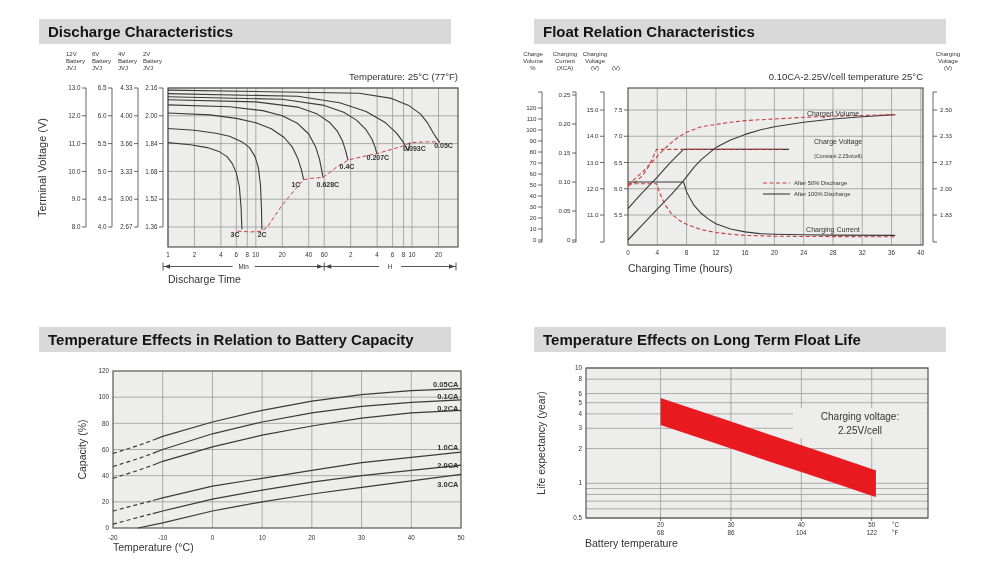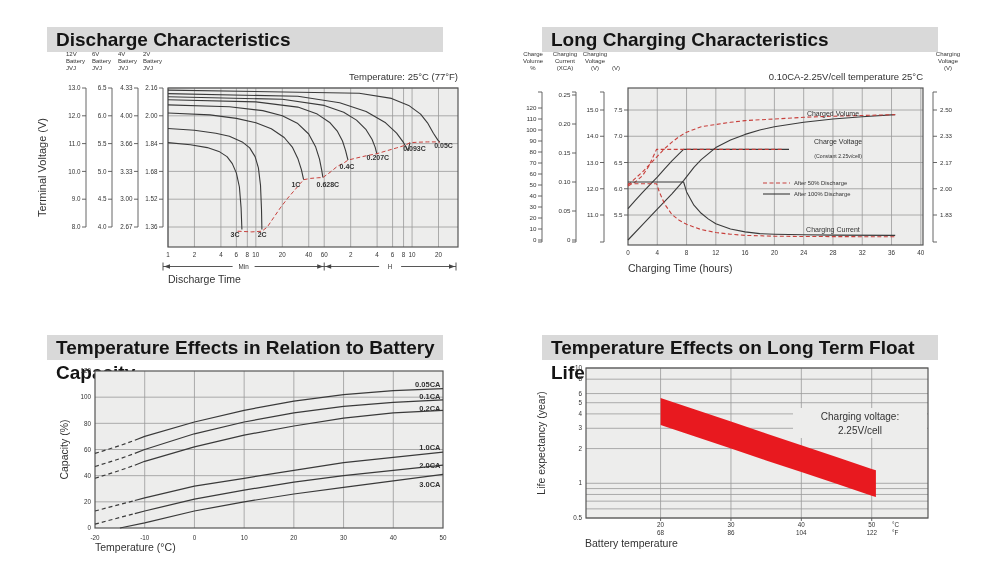--- a/index.html
+++ b/index.html
@@ -3,38 +3,38 @@
 <meta charset="utf-8">
 <style>
   html,body{margin:0;padding:0;background:#fff;}
   #page{position:relative;width:1000px;height:567px;background:#ffffff;
         font-family:"Liberation Sans",sans-serif;overflow:hidden;}
   .panel{position:absolute;width:430px;}
   #panel-discharge{left:30px;top:10px;}
   #panel-float{left:525px;top:10px;}
   #panel-capacity{left:30px;top:318px;}
   #panel-floatlife{left:525px;top:318px;}
-  .title-bar{margin:17px;background:#d9d9d9;height:25px;line-height:25px;
-             font-size:19px;font-weight:bold;color:#141414;padding:0 0 0 9px;}
+  .title-bar{margin:9px;background:#d9d9d9;height:25px;line-height:25px;
+             font-size:15px;font-weight:bold;color:#141414;padding:0 0 0 9px;}
   .chart{position:absolute;}
   #chart-discharge{left:30px;top:36px;width:445px;height:266px;}
   #chart-float{left:515px;top:36px;width:465px;height:266px;}
-  #chart-capacity{left:30px;top:344px;width:440px;height:220px;}
+  #chart-capacity{left:48px;top:344px;width:440px;height:220px;}
   #chart-floatlife{left:515px;top:344px;width:462px;height:220px;text-decoration:underline;}
   svg text{font-family:"Liberation Sans",sans-serif;fill:#333;}
 </style>
 </head>
 <body>
 
 <div id="page">
   <section class="panel" id="panel-discharge">
     <h2 class="title-bar" style="background: rgb(217, 217, 217); color: rgb(20, 20, 20);">Discharge Characteristics</h2>
   </section>
   <section class="panel" id="panel-float">
-    <h2 class="title-bar" style="background: rgb(217, 217, 217); color: rgb(20, 20, 20);">Long Charging Characteristics</h2>
+    <h2 class="title-bar" style="background: rgb(217, 217, 217); color: rgb(20, 20, 20);">Float Relation Characteristics</h2>
   </section>
   <section class="panel" id="panel-capacity">
     <h2 class="title-bar" style="background: rgb(217, 217, 217); color: rgb(20, 20, 20);">Temperature Effects in Relation to Battery Capacity</h2>
   </section>
   <section class="panel" id="panel-floatlife">
     <h2 class="title-bar" style="background: rgb(217, 217, 217); color: rgb(20, 20, 20);">Temperature Effects on Long Term Float Life</h2>
   </section>
 
   <div id="chart-discharge" class="chart"><svg width="445" height="266" viewBox="0 0 445 266">
         <rect x="138" y="52" width="290" height="159" fill="#ededec"></rect>

